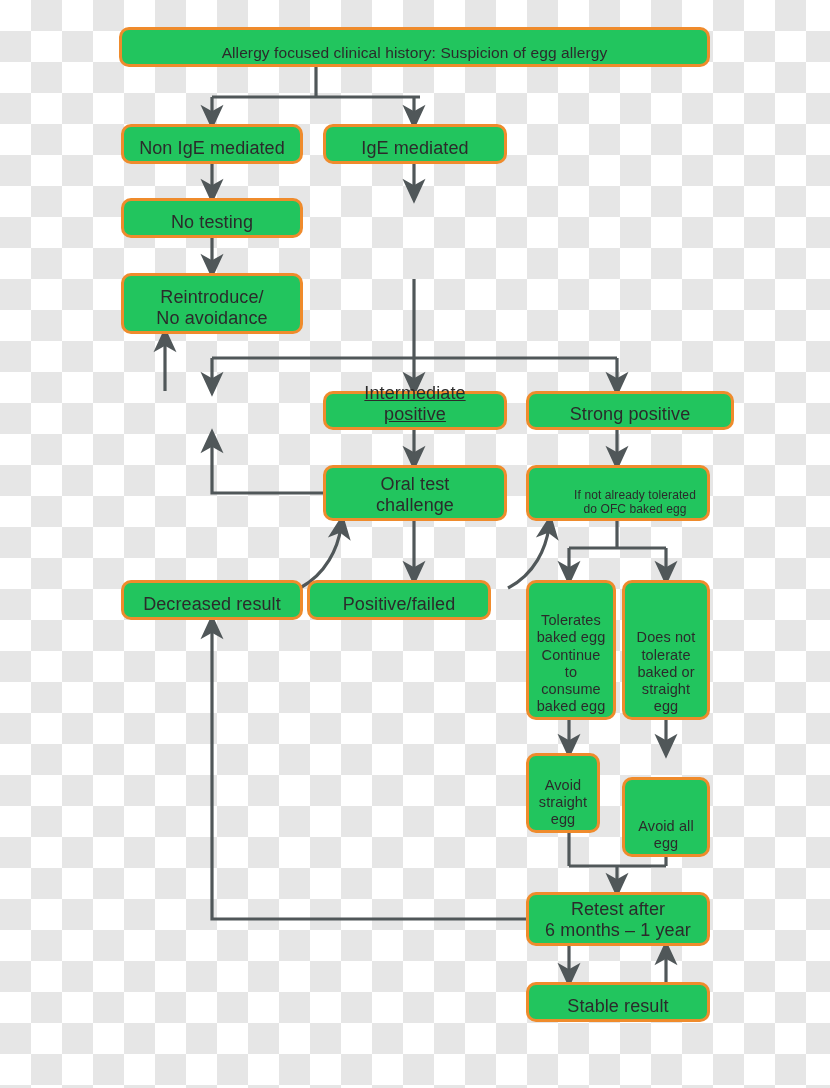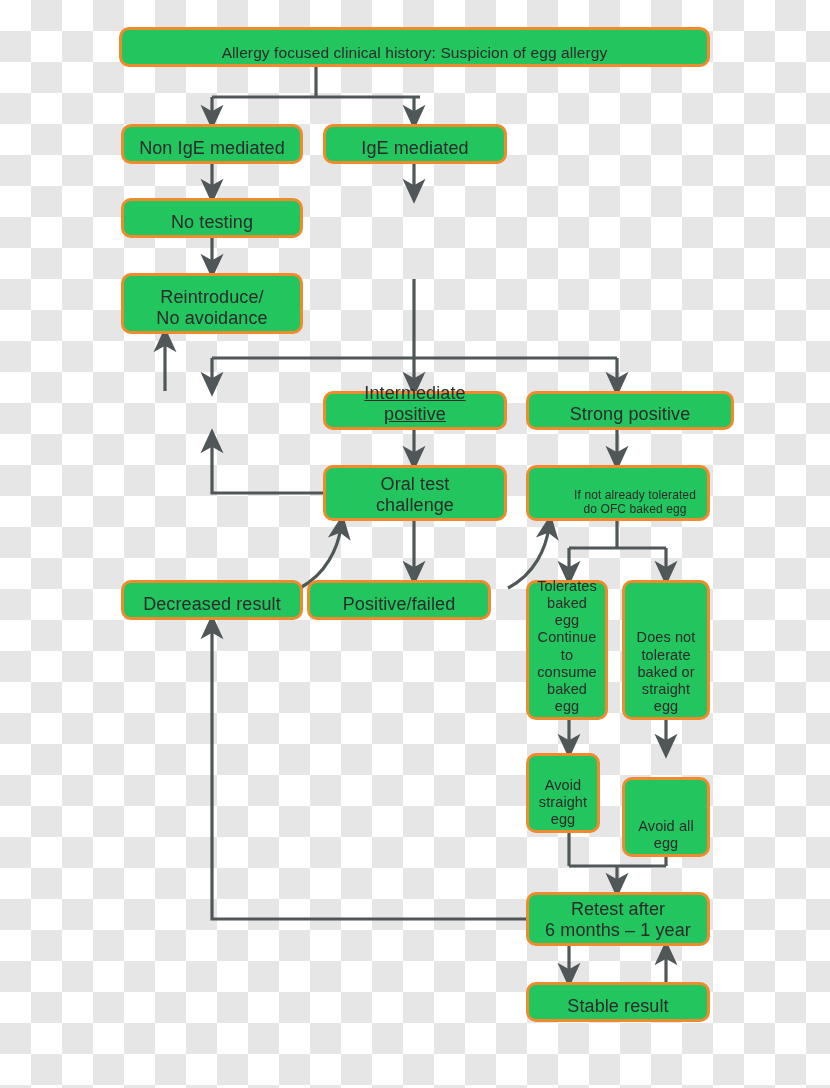--- a/index.html
+++ b/index.html
@@ -160,21 +160,21 @@
   </div>
 
   <div class="node n-reg" style="left:121px; top:580px; width:182px; height:40px;">
     <span>Decreased result</span>
   </div>
 
   <div class="node n-reg" style="left:307px; top:580px; width:184px; height:40px;">
     <span>Positive/failed</span>
   </div>
 
-  <div class="node n-narrow" style="left:526px; top:580px; width:82px; height:140px;">
+  <div class="node n-narrow" style="left:526px; top:580px; width:90px; height:140px;">
     <span>Tolerates
 baked egg
 Continue
 to
 consume
 baked egg</span>
   </div>
 
   <div class="node n-narrow" style="left:622px; top:580px; width:88px; height:140px;">
     <span>Does not

